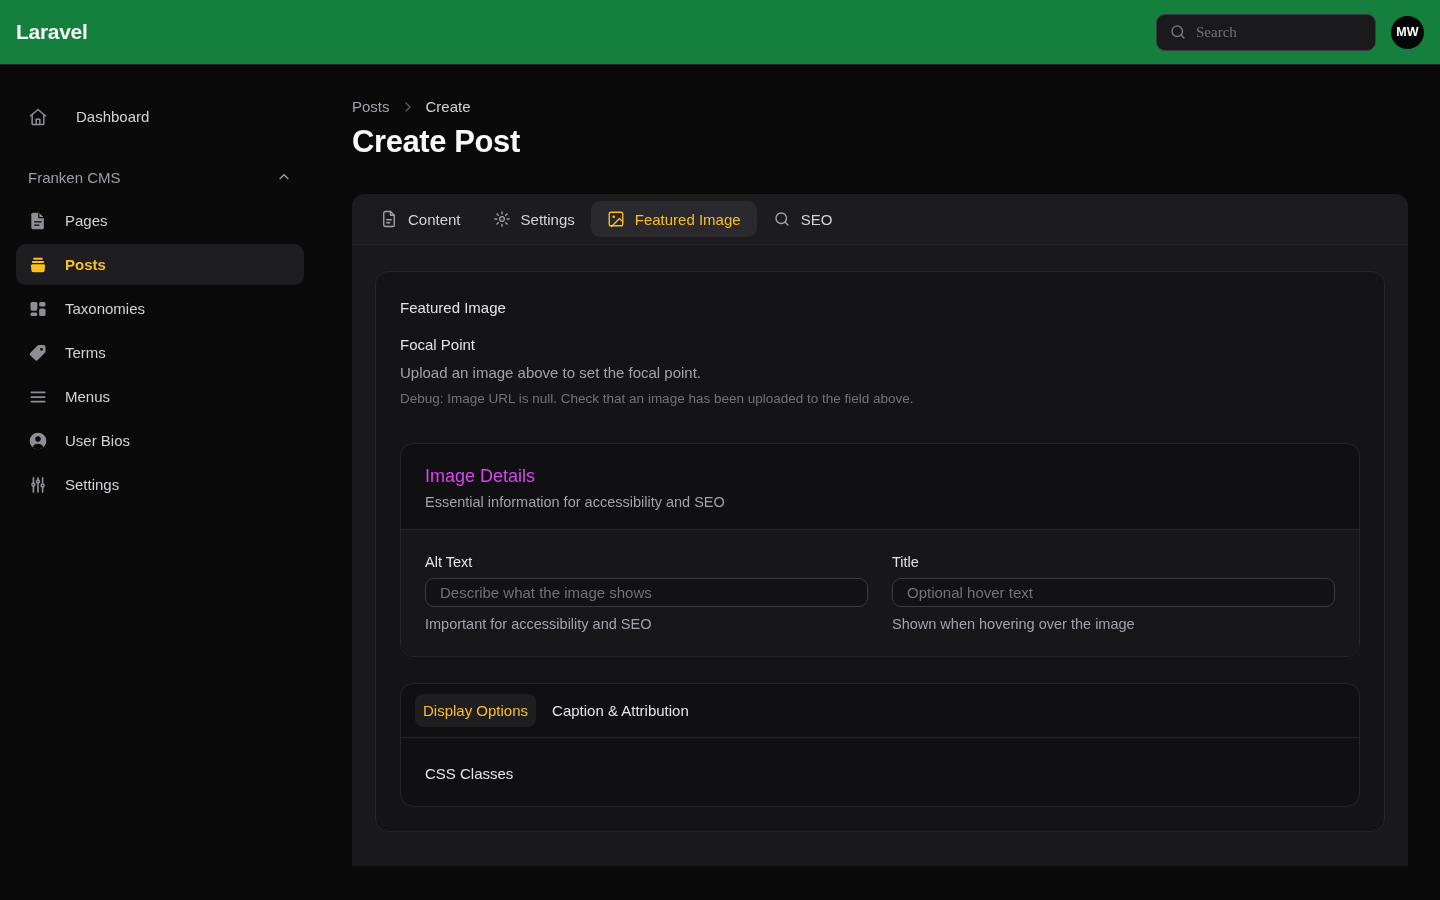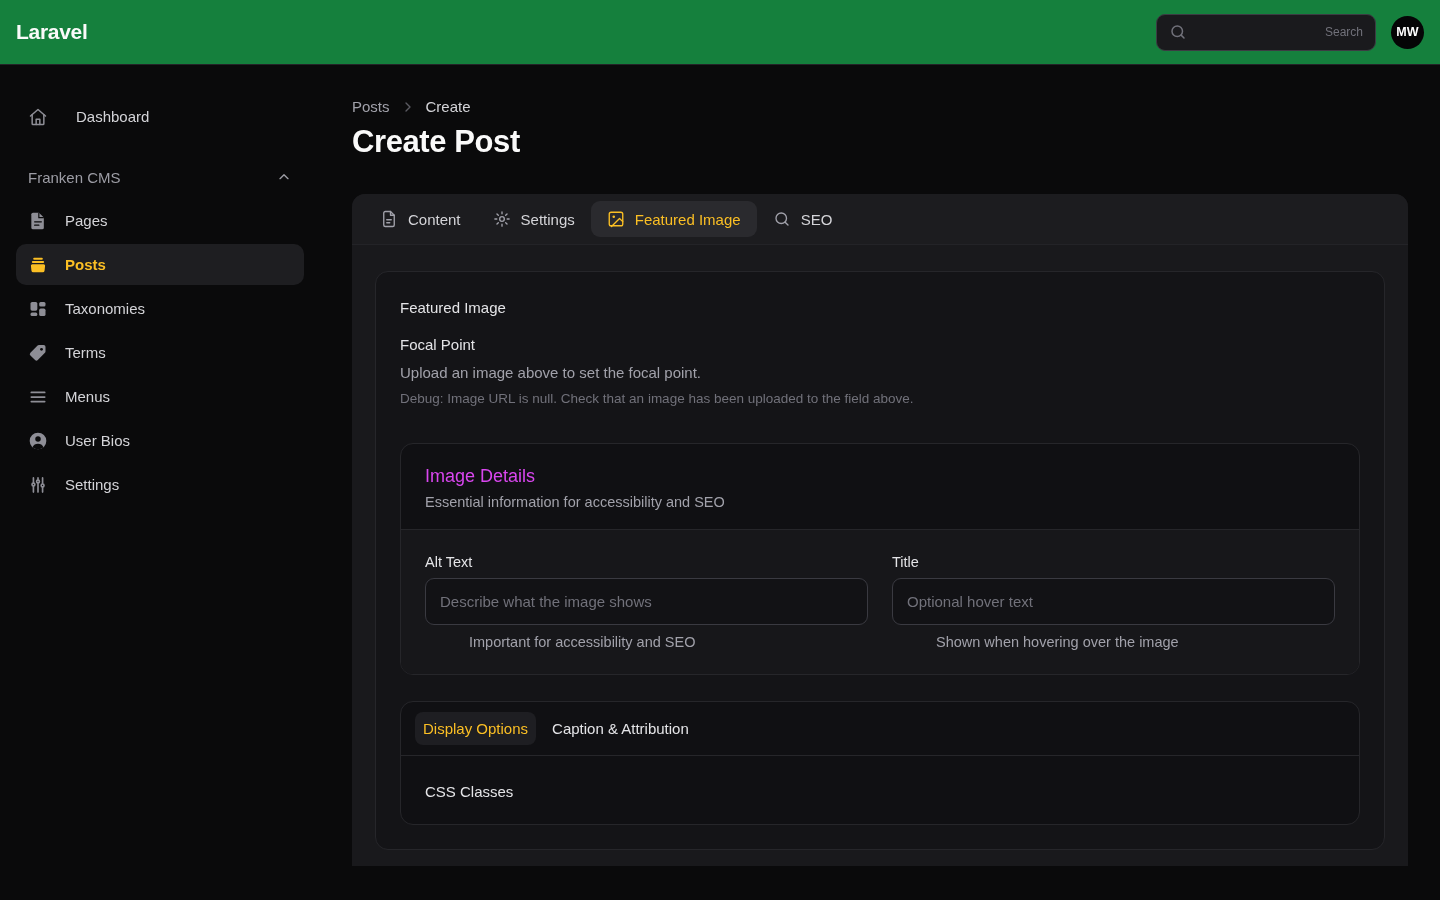--- a/index.html
+++ b/index.html
@@ -18,21 +18,21 @@
     display:flex; align-items:center; padding:0 16px 0 16px;
   }
   .brand { font-size:21px; font-weight:700; letter-spacing:-0.3px; color:#fafafa; }
   .topbar-spacer { flex:1; }
   .searchbox {
     width:220px; height:37px; border:1px solid #3c3c43; border-radius:9px;
     display:flex; align-items:center; padding:0 12px; gap:9px; background:#1a1a1d;
   }
   .searchbox input {
     background:transparent; border:none; outline:none; color:#d4d4d8;
-    font-size:12px; width:100%; font-family:Liberation Sans, sans-serif;text-align:right;
+    font-size:15px; width:100%; font-family:Liberation Serif, serif;
   }
   .searchbox input::placeholder { color:#71717a; }
   .avatar {
     width:33px; height:33px; border-radius:50%; background:#050506; margin-left:15px;
     display:flex; align-items:center; justify-content:center;
     font-size:12.5px; font-weight:700; color:#ffffff; letter-spacing:0.2px;
   }
 
   
   .layout { display:flex; height:835px; }
@@ -98,26 +98,26 @@
     margin-top:37px; border:1px solid #26262a; border-radius:13px;
     background:#101013; overflow:hidden;
   }
   .inner-card-head { padding:22px 24px 19px; }
   .inner-card-title { font-size:18px; font-weight:400; color:#d946ef; }
   .inner-card-sub { margin-top:7px; font-size:14.5px; color:#a1a1aa; }
   .inner-card-body { border-top:1px solid #26262a; background:#17171a; padding:24px; }
   .grid-2 { display:grid; grid-template-columns:1fr 1fr; gap:24px; }
   .f-label { font-size:14.5px; color:#e4e4e7; }
   .f-input {
-    margin-top:8px; width:100%; height:47px; background:#121215;
+    margin-top:8px; width:100%; height:29px; background:#121215;
     border:1px solid #3a3a41; border-radius:9px; padding:0 14px;
     color:#d4d4d8; font-size:15px; font-family:inherit; outline:none;
   }
   .f-input::placeholder { color:#71717a; }
-  .f-help { margin-top:9px; font-size:14.5px; color:#a1a1aa;margin-left:44px; }
+  .f-help { margin-top:9px; font-size:14.5px; color:#a1a1aa; }
 
   
   .disp-card { margin-top:26px; border:1px solid #26262a; border-radius:13px; background:#101013; }
   .disp-tabs { display:flex; align-items:center; gap:8px; padding:10px 14px; border-bottom:1px solid #26262a; }
   .disp-tab {
     height:33px; display:flex; align-items:center; padding:0 8px; border-radius:8px;
     font-size:15px; font-weight:500; color:#e4e4e7; cursor:pointer;
   }
   .disp-tab.active { background:#1e1e22; color:#fbbf24; }
   .disp-body { padding:27px 24px 24px; }

